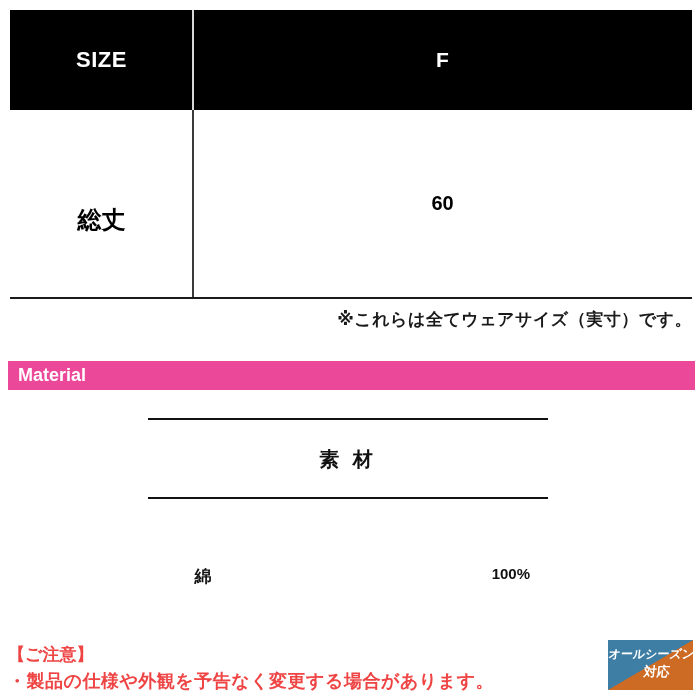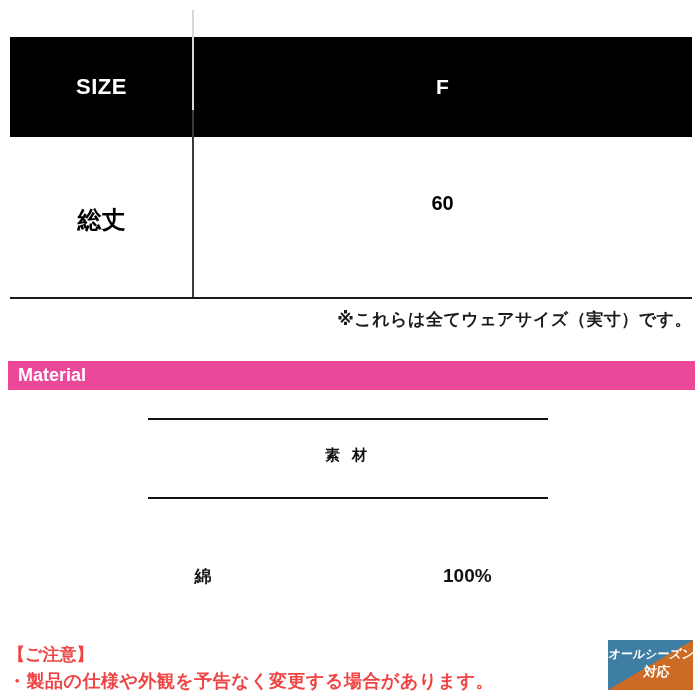--- a/index.html
+++ b/index.html
@@ -21,21 +21,20 @@
     position: absolute;
     left: 10px; top: 10px;
     width: 682px; height: 289px;
   }
   .size-header {
     position: absolute;
     left: 0; top: 0;
     width: 682px; height: 100px;
     background: #000000;
     display: flex;
-    margin-top: 27px;
   }
   .size-header .cell-label {
     width: 183px;
     display: flex; align-items: center; justify-content: center;
     color: #ffffff; font-size: 22px; font-weight: bold;
     letter-spacing: 0.5px;
   }
   .size-header .cell-value {
     flex: 1;
     display: flex; align-items: center; justify-content: center;
@@ -100,39 +99,39 @@
     width: 400px; height: 2px;
     background: #111111;
   }
   .rule-top { top: 418px; }
   .rule-bottom { top: 497px; }
   .material-col-header {
     position: absolute;
     left: 148px; top: 446px;
     width: 400px;
     text-align: center;
-    font-size: 15px;
+    font-size: 20px;
     font-weight: 600;
     color: #111111;
     letter-spacing: 4px;
   }
   .material-name {
     position: absolute;
     left: 148px; top: 565px;
     width: 110px;
     text-align: center;
     font-size: 17px; font-weight: 600;
     color: #111111;
   }
   .material-value {
     position: absolute;
-    left: 443px; top: 565px;
+    left: 420px; top: 565px;
     width: 110px;
-    text-align: left;
-    font-size: 19px; font-weight: 600;
+    text-align: right;
+    font-size: 15px; font-weight: 600;
     color: #111111;
   }
 
   
   .notice {
     position: absolute;
     left: 8px; top: 643px;
     color: #ef4444;
     font-weight: bold;
   }

